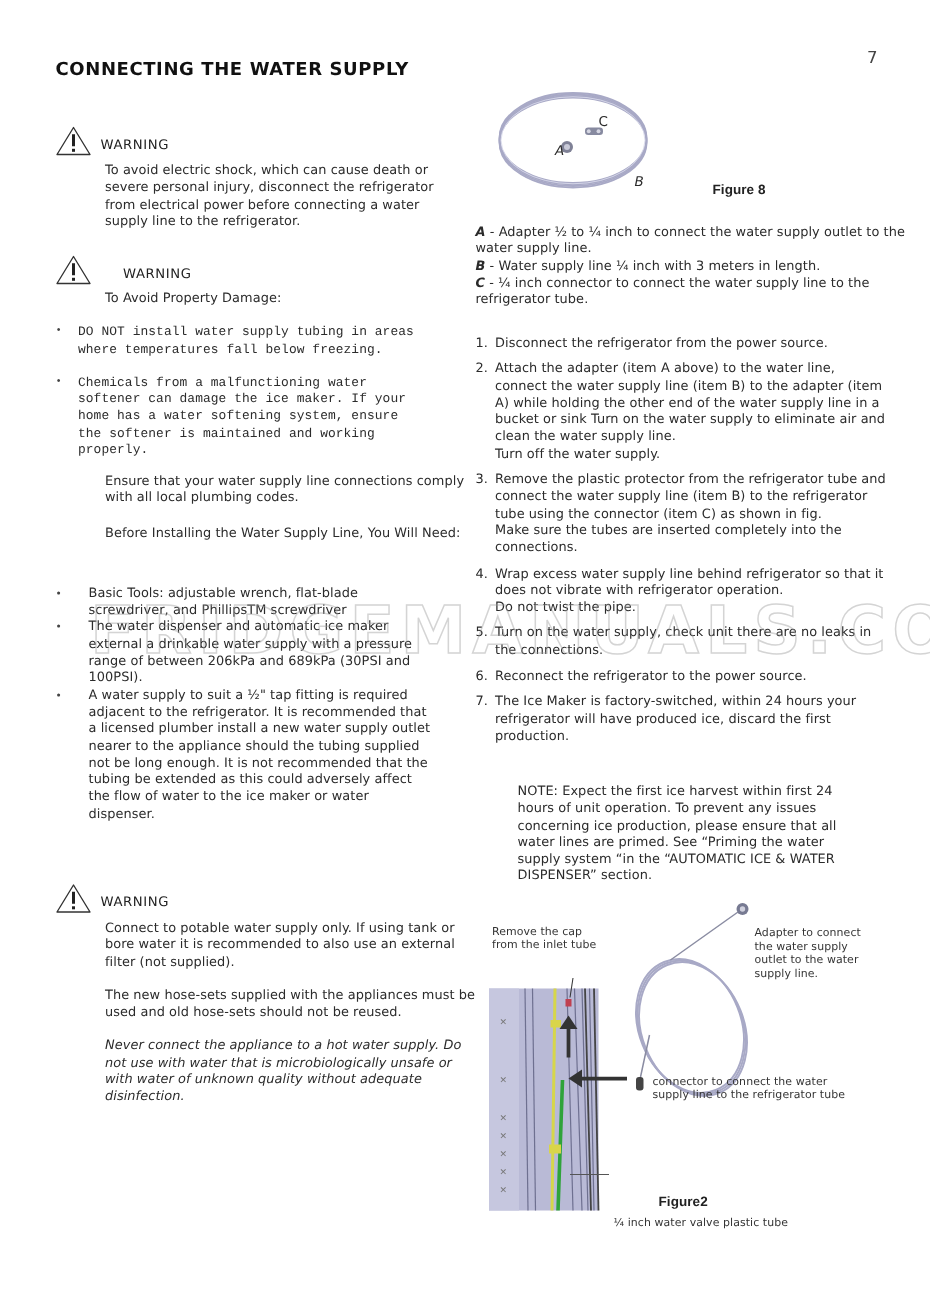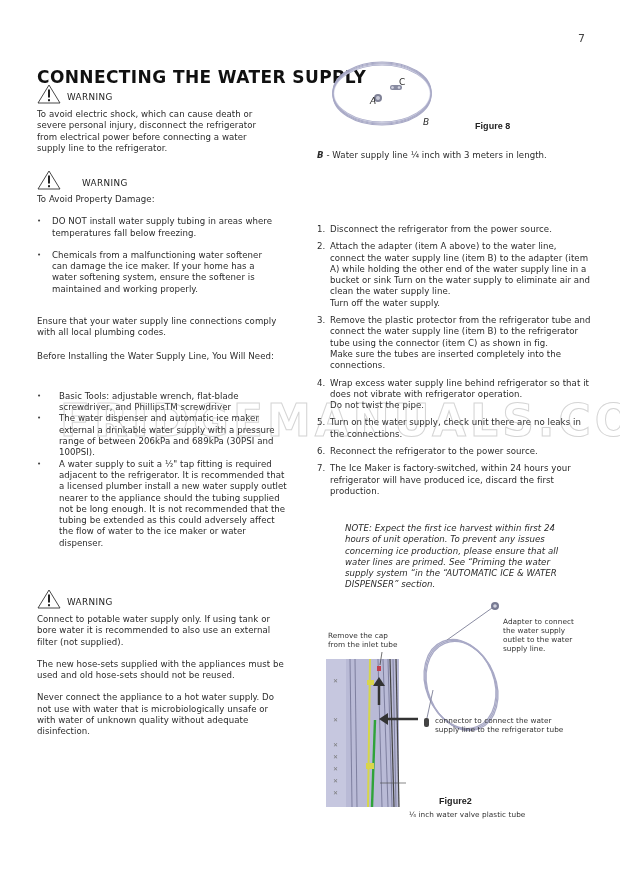--- a/index.html
+++ b/index.html
@@ -8,38 +8,38 @@
       position: relative;
       font-family: "DejaVu Sans", "Liberation Sans", sans-serif;
       color: #2b2b2b;
       font-size: 8.6px;
       line-height: 11.3px;
       letter-spacing: 0.05px;
     }
     .abs { position: absolute; }
     .page-num { left: 578px; top: 33px; font-size: 11px; color: #444; }
     .title {
-      left: 37px; top: 72px; font-size: 17px; letter-spacing: 0.4px;
+      left: 37px; top: 41px; font-size: 12px; letter-spacing: 0.4px;
       color: #111; font-family: "DejaVu Sans", sans-serif;
     }
     .callout-head { display: flex; align-items: flex-end; gap: 6px; }
     .callout-label { font-size: 8.8px; font-weight: normal; letter-spacing: 0.4px; color: #222; padding-bottom: 1px; }
-    .para { width: 240px; }
+    .para { width: 240px; margin-left: 33px; }
     .bullet-list { list-style: none; }
     .bullet-list li { position: relative; }
     .bullet-list li::before { content: "•"; position: absolute; font-size: 7px; color: #444; }
-    .list-a li { padding-left: 15px; margin-bottom: 11px; }
+    .list-a li { padding-left: 15px; margin-bottom: 11px; font-family: Liberation Mono, monospace; }
     .list-a li::before { left: 0; }
     .list-b li { padding-left: 22px; }
     .list-b li::before { left: 0; }
     .legend-line b { font-style: italic; font-weight: bold; }
     .steps { list-style: none; width: 275px; }
     .steps li { position: relative; padding-left: 13px; margin-bottom: 6px; }
     .steps li .num { position: absolute; left: 0; top: 0; }
-    .note { font-style: italic; width: 230px; }
+    .note { width: 230px; }
     .fig-label { font-size: 9px; font-weight: bold; color: #222; font-family: "Liberation Sans", sans-serif; }
     .fig-text { font-size: 7.3px; line-height: 9px; color: #333; }
     .watermark {
       left: 60px; top: 415px; font-size: 44px; font-weight: bold; letter-spacing: 4px;
       color: rgba(255,255,255,0);
       -webkit-text-stroke: 1px rgba(160,160,160,0.45);
       font-family: "DejaVu Sans", sans-serif;
       pointer-events: none; white-space: nowrap;
     }
     .multi { white-space: pre-line; }
@@ -92,21 +92,21 @@
   <div class="callout-head">
     <svg width="24" height="20" viewBox="0 0 24 20">
       <path d="M12 1 L23 19 L1 19 Z" fill="none" stroke="#333" stroke-width="0.9" stroke-linejoin="round"></path>
       <rect x="11" y="5.5" width="2" height="8" fill="#222"></rect>
       <rect x="11" y="15.2" width="2" height="2" fill="#222"></rect>
     </svg>
     <span class="callout-label">WARNING</span>
   </div>
   <p class="para" style="margin-top:5px; width:252px;">Connect to potable water supply only. If using tank or bore water it is recommended to also use an external filter (not supplied).</p>
   <p class="para" style="margin-top:11px; width:252px;">The new hose-sets supplied with the appliances must be used and old hose-sets should not be reused.</p>
-  <p class="para" style="margin-top:11px; width:252px;">Never connect the appliance to a hot water supply. Do not use with water that is microbiologically unsafe or with water of unknown quality without adequate disinfection.</p>
+  <p class="para" style="margin-top:11px; width:252px;font-style:italic;">Never connect the appliance to a hot water supply. Do not use with water that is microbiologically unsafe or with water of unknown quality without adequate disinfection.</p>
 </section>
 
 <div class="abs" style="left:330px; top:58px;">
   <svg width="110" height="72" viewBox="0 0 110 72">
     <g fill="none" stroke="#a8a9c6">
       <ellipse cx="52" cy="34" rx="49" ry="30" stroke-width="1.2"></ellipse>
       <ellipse cx="52" cy="35" rx="49" ry="30" stroke-width="1.2"></ellipse>
       <ellipse cx="52" cy="36" rx="49" ry="30" stroke-width="1.2"></ellipse>
       <ellipse cx="52" cy="37" rx="49" ry="30" stroke-width="1.2"></ellipse>
     </g>
@@ -117,21 +117,23 @@
     <circle cx="62.5" cy="29.5" r="1.3" fill="#d5d6e2"></circle>
     <circle cx="69" cy="29.5" r="1.3" fill="#d5d6e2"></circle>
   </svg>
   <span class="abs" style="left:40px; top:38px; font-style:italic; font-size:9px;">A</span>
   <span class="abs" style="left:69px; top:19px; font-size:9px;">C</span>
   <span class="abs" style="left:93px; top:59px; font-style:italic; font-size:9px;">B</span>
 </div>
 <div class="abs fig-label" style="left:475px; top:121px;">Figure 8</div>
 
 <div class="abs" style="left:317px; top:150px; width:300px;">
+  <p class="legend-line"><b>A</b><span> - Adapter ½ to ¼ inch to connect the water supply outlet to the water supply line.</span></p>
   <p class="legend-line"><b>B</b><span> - Water supply line ¼ inch with 3 meters in length.</span></p>
+  <p class="legend-line"><b>C</b><span> - ¼ inch connector to connect the water supply line to the refrigerator tube.</span></p>
 </div>
 
 <ol class="abs steps" style="left:317px; top:224px;">
   <li><span class="num">1.</span><span class="multi">Disconnect the refrigerator from the power source.</span></li>
   <li><span class="num">2.</span><span class="multi">Attach the adapter (item A above) to the water line, connect the water supply line (item B) to the adapter (item A) while holding the other end of the water supply line in a bucket or sink Turn on the water supply to eliminate air and clean the water supply line.
 Turn off the water supply.</span></li>
   <li><span class="num">3.</span><span class="multi">Remove the plastic protector from the refrigerator tube and connect the water supply line (item B) to the refrigerator tube using the connector (item C) as shown in fig.
 Make sure the tubes are inserted completely into the connections.</span></li>
   <li><span class="num">4.</span><span class="multi">Wrap excess water supply line behind refrigerator so that it does not vibrate with refrigerator operation.
 Do not twist the pipe.</span></li>
@@ -186,21 +188,21 @@
       <ellipse cx="140" cy="84" rx="34" ry="46" transform="rotate(-22 140 84)"></ellipse>
       <ellipse cx="141" cy="85" rx="34" ry="46" transform="rotate(-22 141 85)"></ellipse>
       <ellipse cx="142" cy="86" rx="34" ry="46" transform="rotate(-22 142 86)"></ellipse>
     </g>
     <path d="M127 40 L172 8" stroke="#8a8ca2" stroke-width="1"></path>
     <path d="M113 90 L107 118" stroke="#8a8ca2" stroke-width="1"></path>
     <circle cx="175" cy="6" r="4" fill="#777a92"></circle>
     <circle cx="175" cy="6" r="1.8" fill="#d0d1de"></circle>
     <rect x="104" y="118" width="5" height="9" rx="2" fill="#444"></rect>
   </svg>
-  <div class="abs fig-text multi" style="left:8px; top:31px; width:90px;">Remove the cap
+  <div class="abs fig-text multi" style="left:8px; top:16px; width:90px;">Remove the cap
 from the inlet tube</div>
   <div class="abs fig-text multi" style="left:183px; top:17px; width:90px;">Adapter to connect
 the water supply
 outlet to the water
 supply line.</div>
   <div class="abs fig-text multi" style="left:115px; top:116px; width:160px;">connector to connect the water
 supply line to the refrigerator tube</div>
   <div class="abs fig-text" style="left:89px; top:166px; width:160px;margin-top:44px;">¼ inch water valve plastic tube</div>
 </div>
 <div class="abs fig-label" style="left:439px; top:796px;">Figure2</div>

